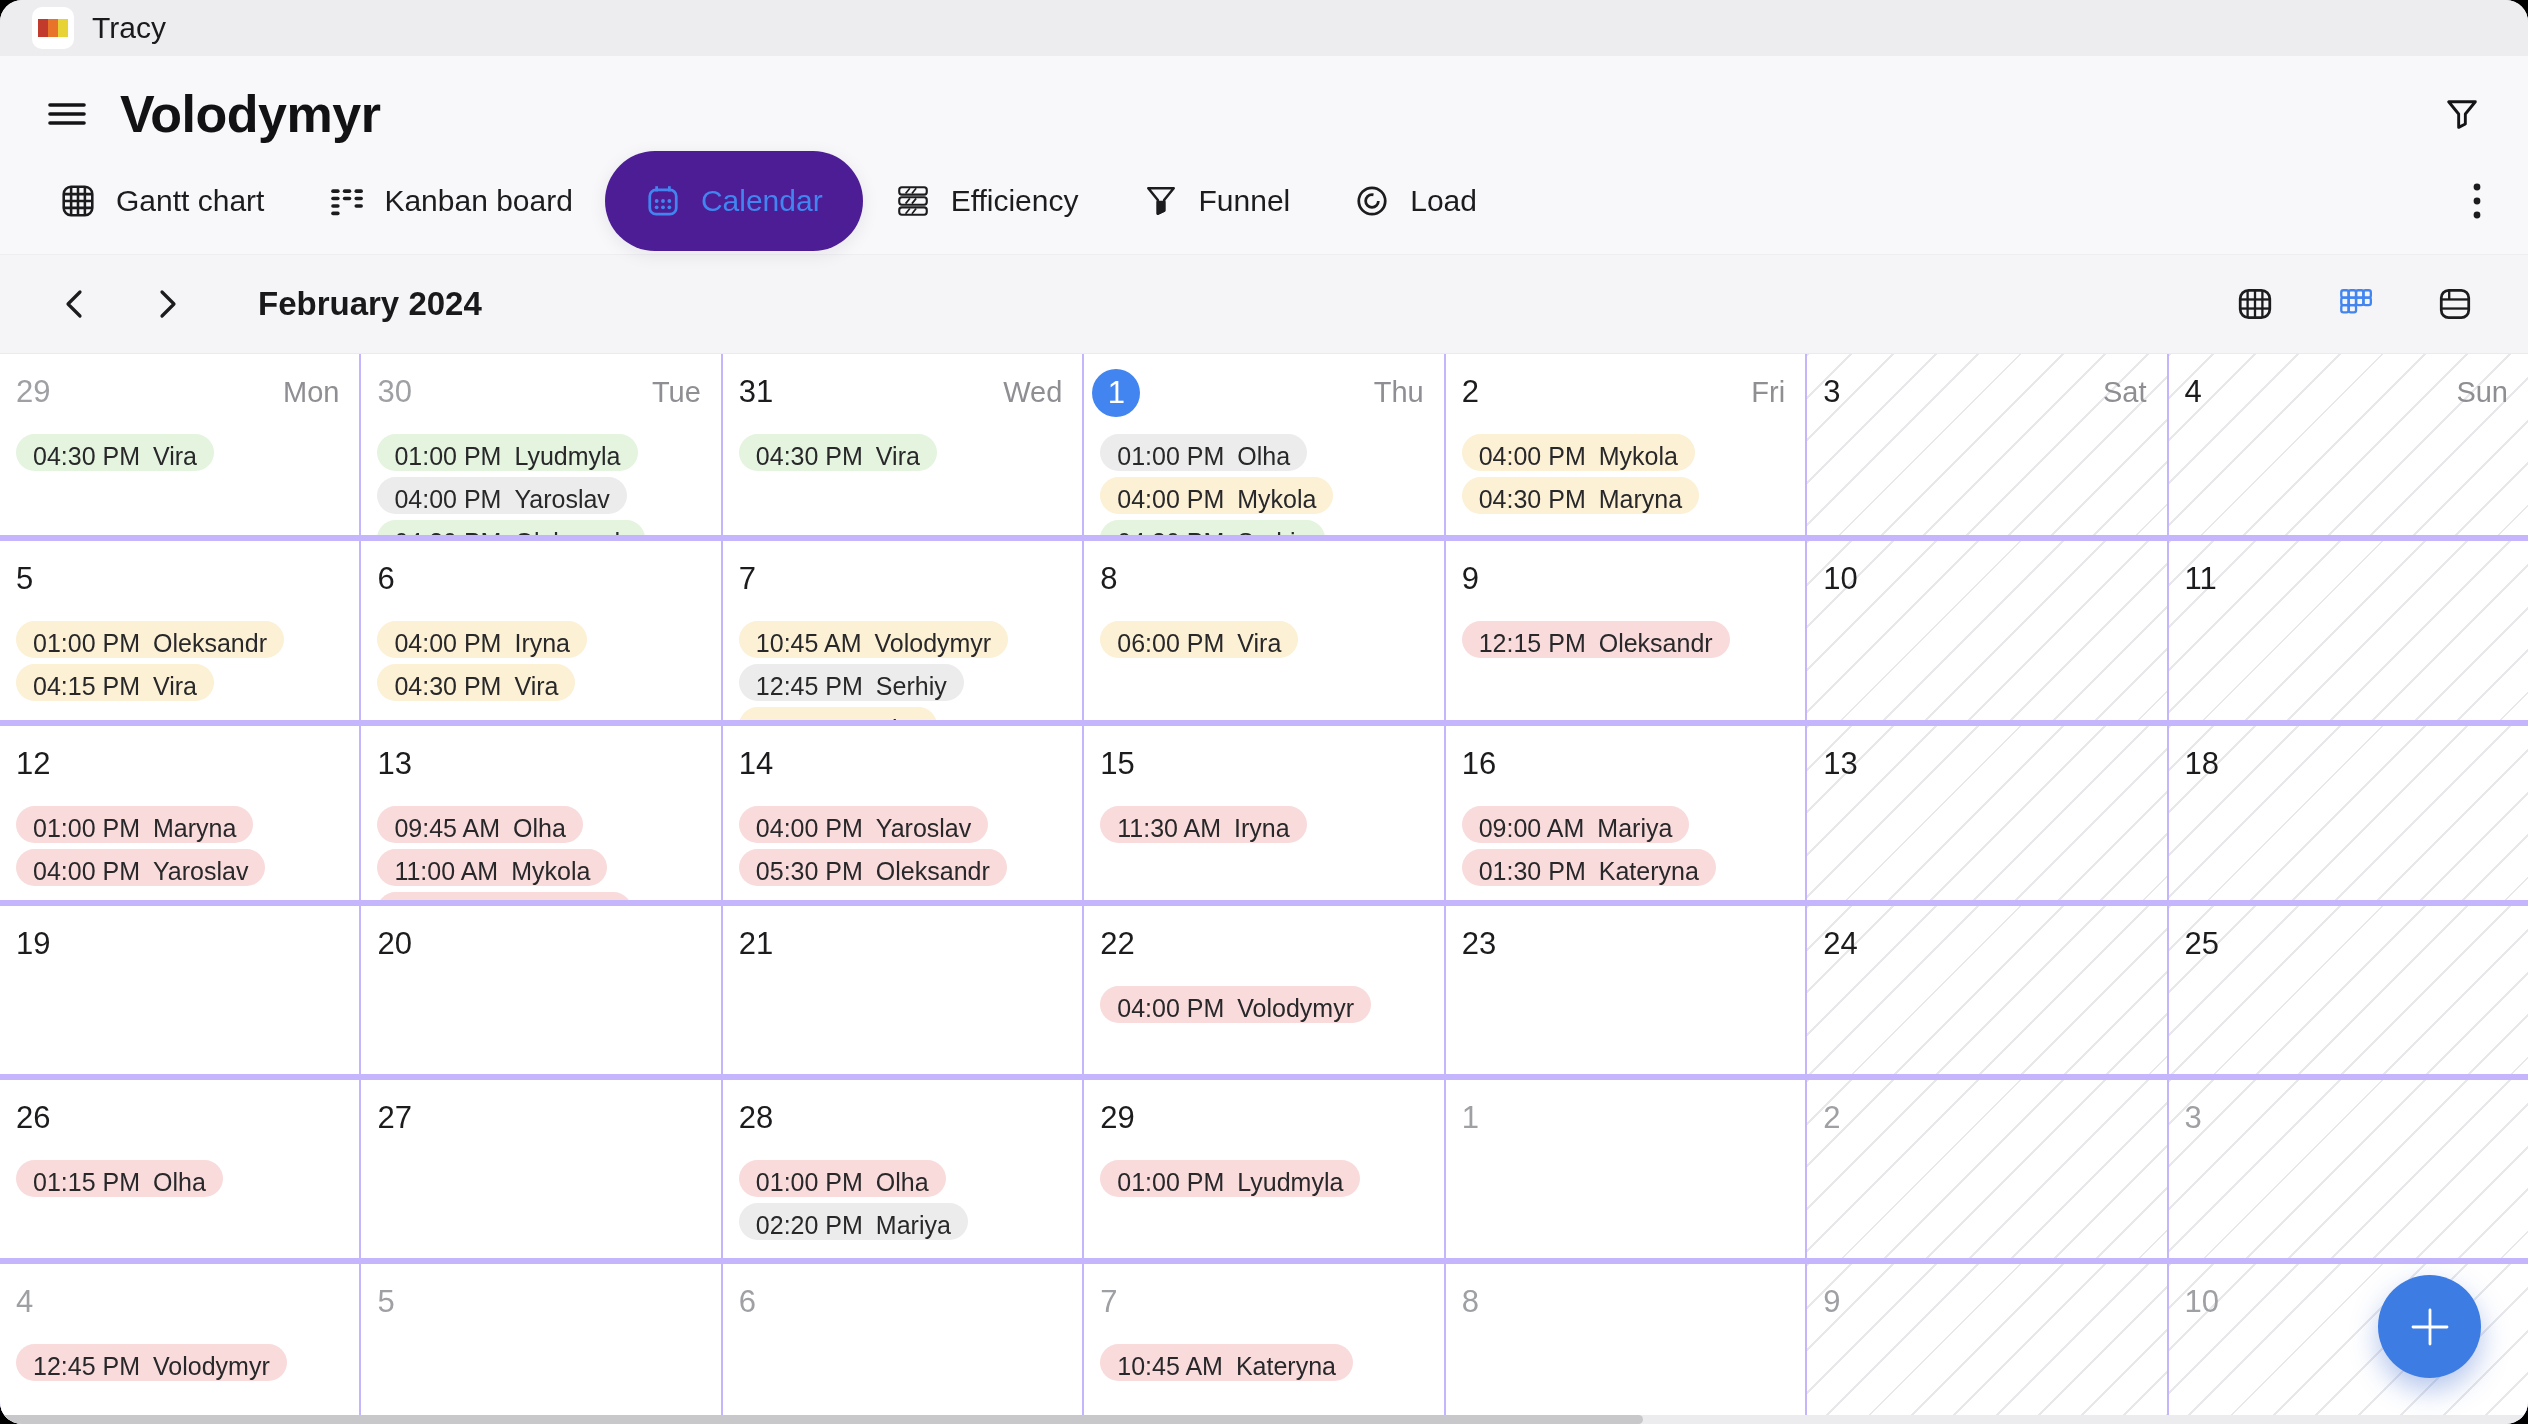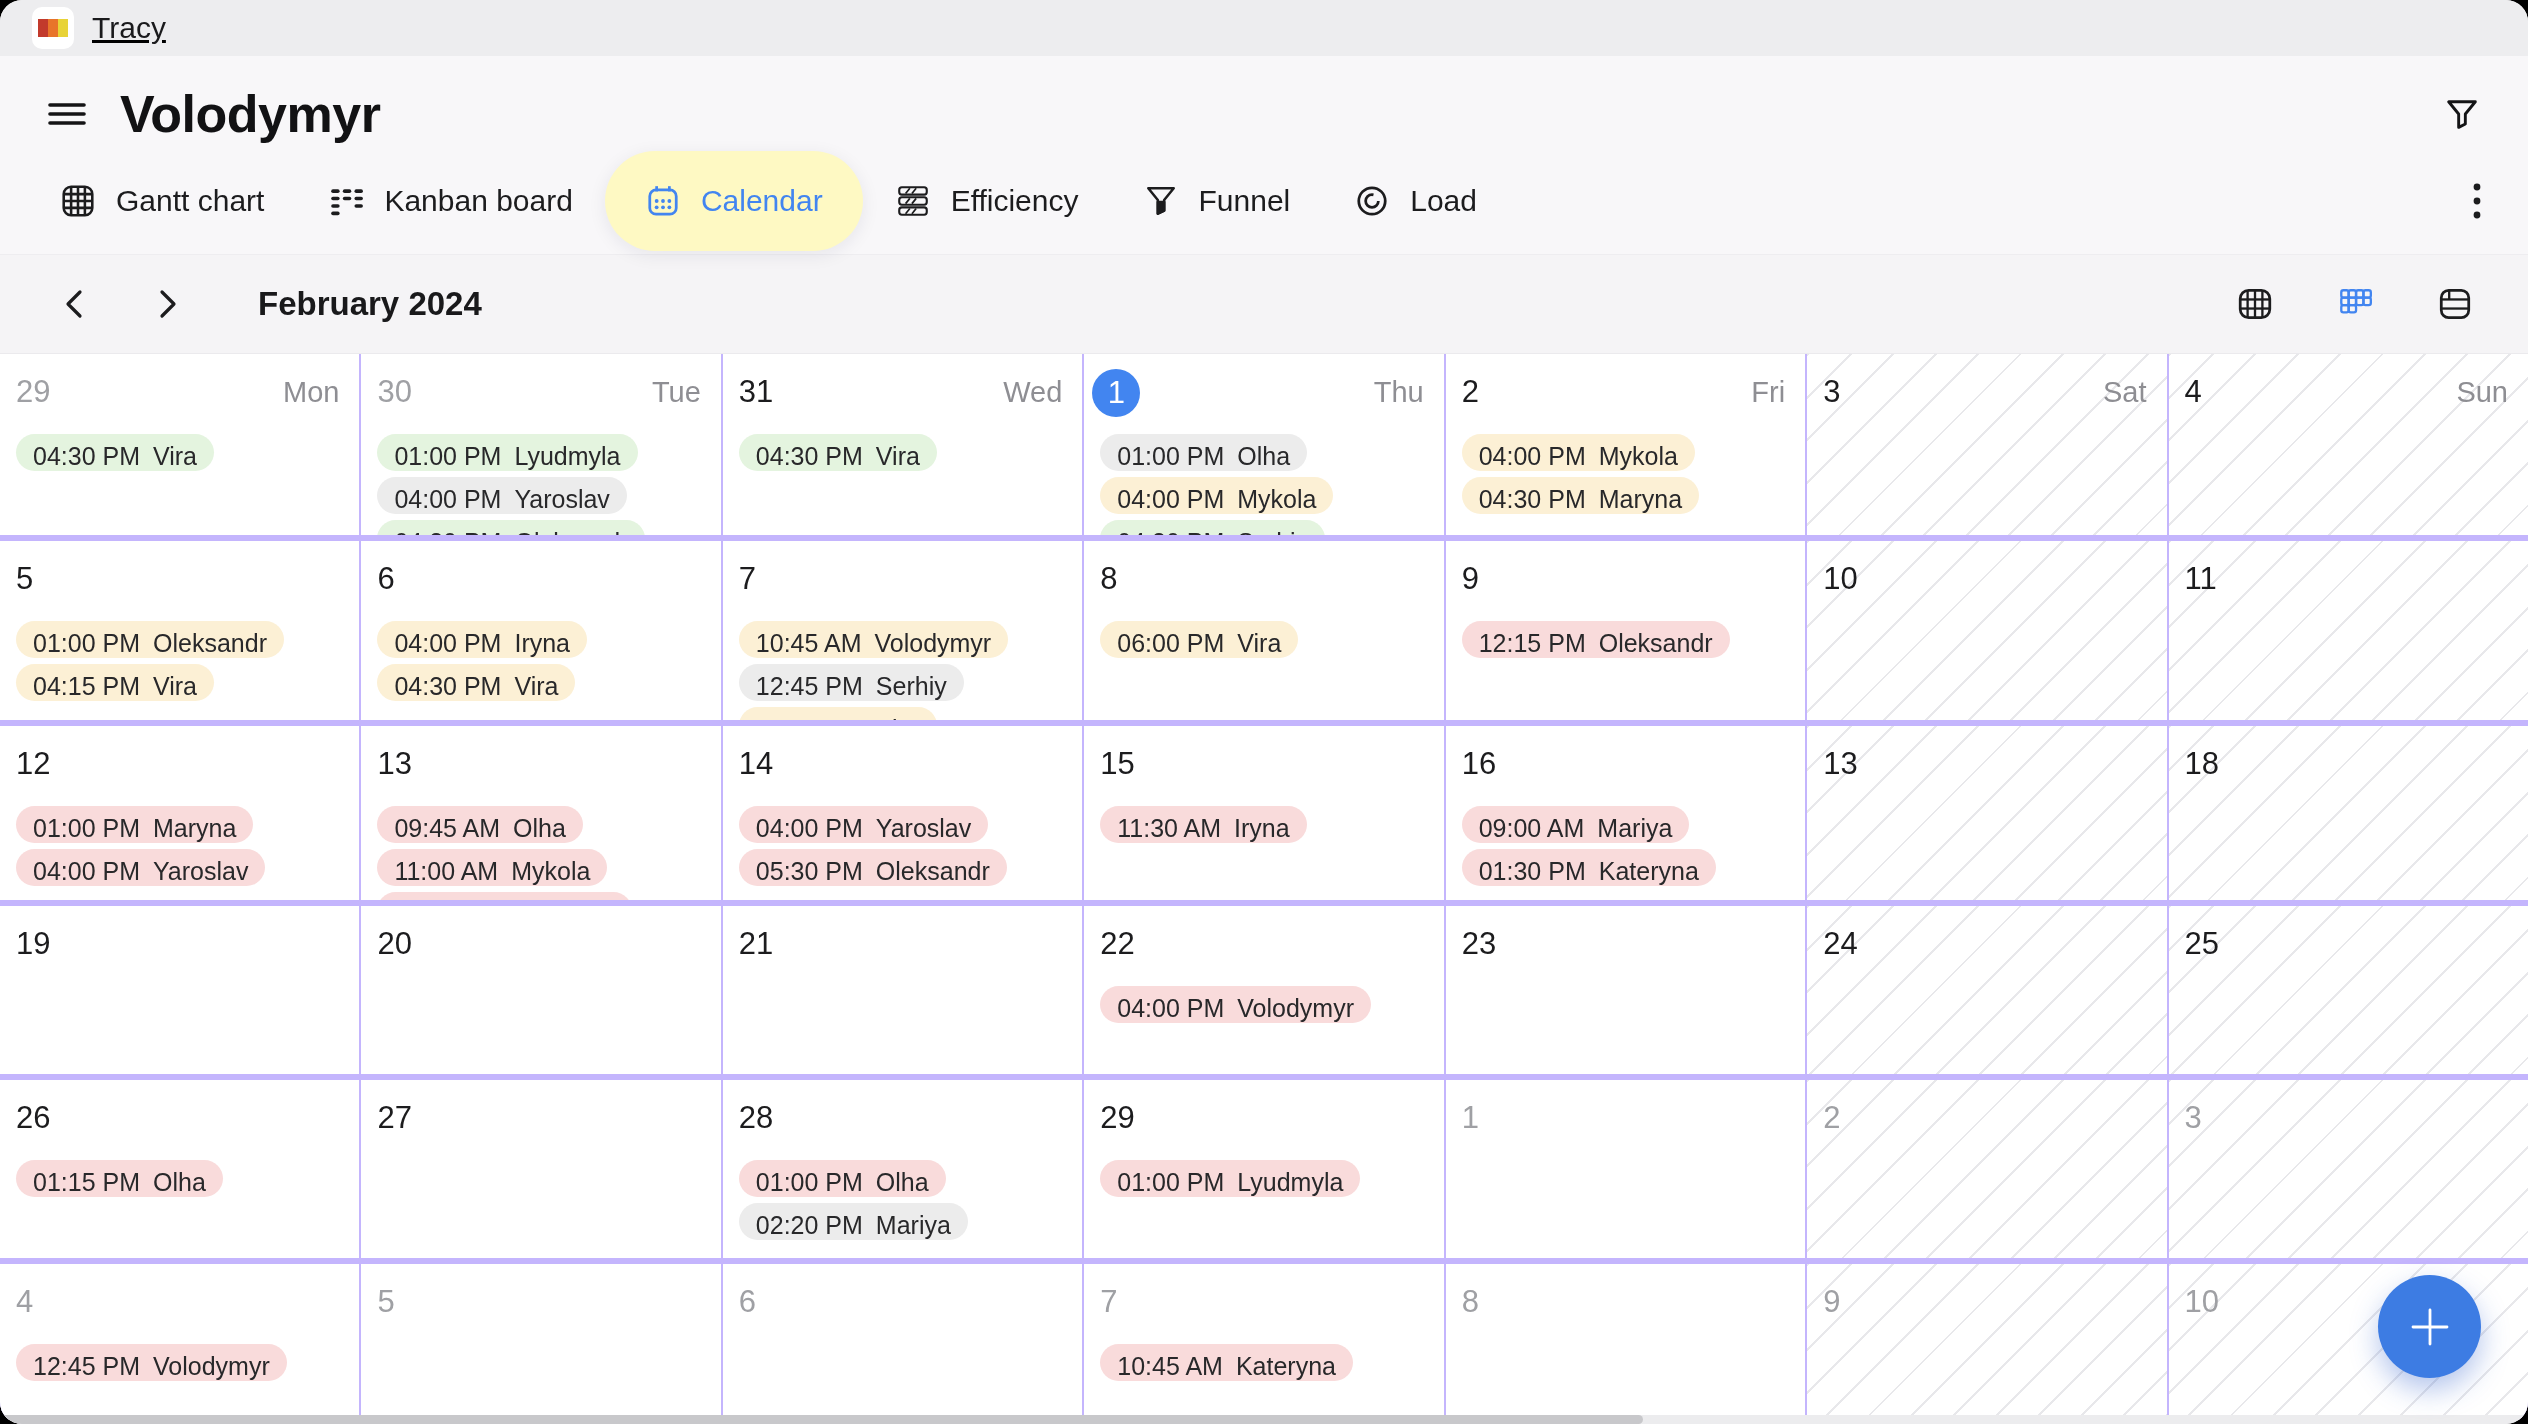--- a/index.html
+++ b/index.html
@@ -1,36 +1,36 @@
 <!DOCTYPE html>
 <html><head>
 <meta charset="utf-8">
 <style>
   html,body{margin:0;padding:0;background:#000;}
   body{font-family:"Liberation Sans","DejaVu Sans",sans-serif;-webkit-font-smoothing:antialiased;}
   .page{position:relative;width:2528px;height:1424px;background:#f8f7f9;border-radius:22px;overflow:hidden;}
 
   
-  .topbar{height:56px;background:#ededef;display:flex;align-items:center;padding-left:32px;gap:18px;text-decoration:underline;}
+  .topbar{height:56px;background:#ededef;display:flex;align-items:center;padding-left:32px;gap:18px;}
   .logo{width:42px;height:42px;background:#fff;border-radius:10px;display:flex;align-items:center;justify-content:center;}
   .logo-bars{display:flex;}
   .logo-bars i{display:block;width:10px;height:18px;}
   .app-title{font-size:30px;color:#1a1a1c;}
 
   
   .header-row{display:flex;align-items:center;gap:32px;padding:28px 46px 0 46px;}
   .hamburger{cursor:pointer;display:flex;align-items:center;}
   .page-title{font-size:52px;font-weight:800;color:#121214;letter-spacing:-0.5px;margin:0;flex:1;}
   .icon-btn{background:none;border:none;padding:0;cursor:pointer;display:flex;align-items:center;justify-content:center;}
 
   
   .tab-row{display:flex;align-items:center;height:106px;margin-top:4px;padding:0 28px;}
   .tab{display:flex;align-items:center;gap:20px;height:100px;padding:0 32px;border:none;background:none;
        font-family:inherit;font-size:30px;font-weight:500;color:#1c1c1e;cursor:pointer;border-radius:52px;white-space:nowrap;}
-  .tab.active{background:#fef9c3;box-shadow:0 4px 18px rgba(30,30,60,.08);padding:0 40px;}
+  .tab.active{background:#4c1d95;box-shadow:0 4px 18px rgba(30,30,60,.08);padding:0 40px;}
   .tab svg{flex:none;}
   .more-btn{margin-left:auto;margin-right:16px;}
 
   
   .nav-row{height:98px;background:#f5f4f6;border-top:1px solid #eeedf0;border-bottom:1px solid #ebeaed;
            display:flex;align-items:center;padding:0 46px;}
   .nav-arrow{width:56px;height:56px;background:none;border:none;cursor:pointer;display:flex;align-items:center;justify-content:center;}
   .month-title{font-size:33px;font-weight:700;color:#19191b;margin-left:62px;}
   .view-switcher{margin-left:auto;display:flex;align-items:center;gap:62px;padding-right:8px;}
 

